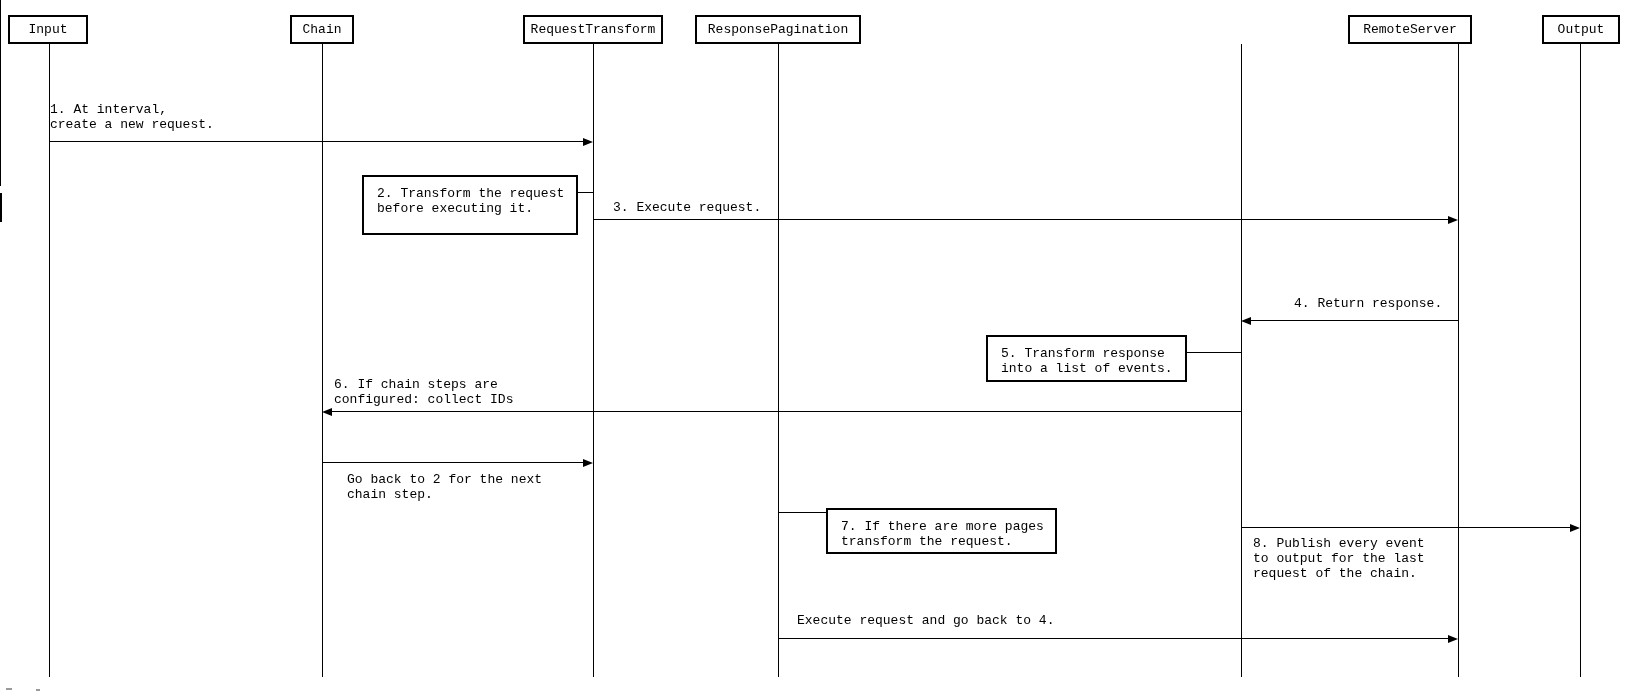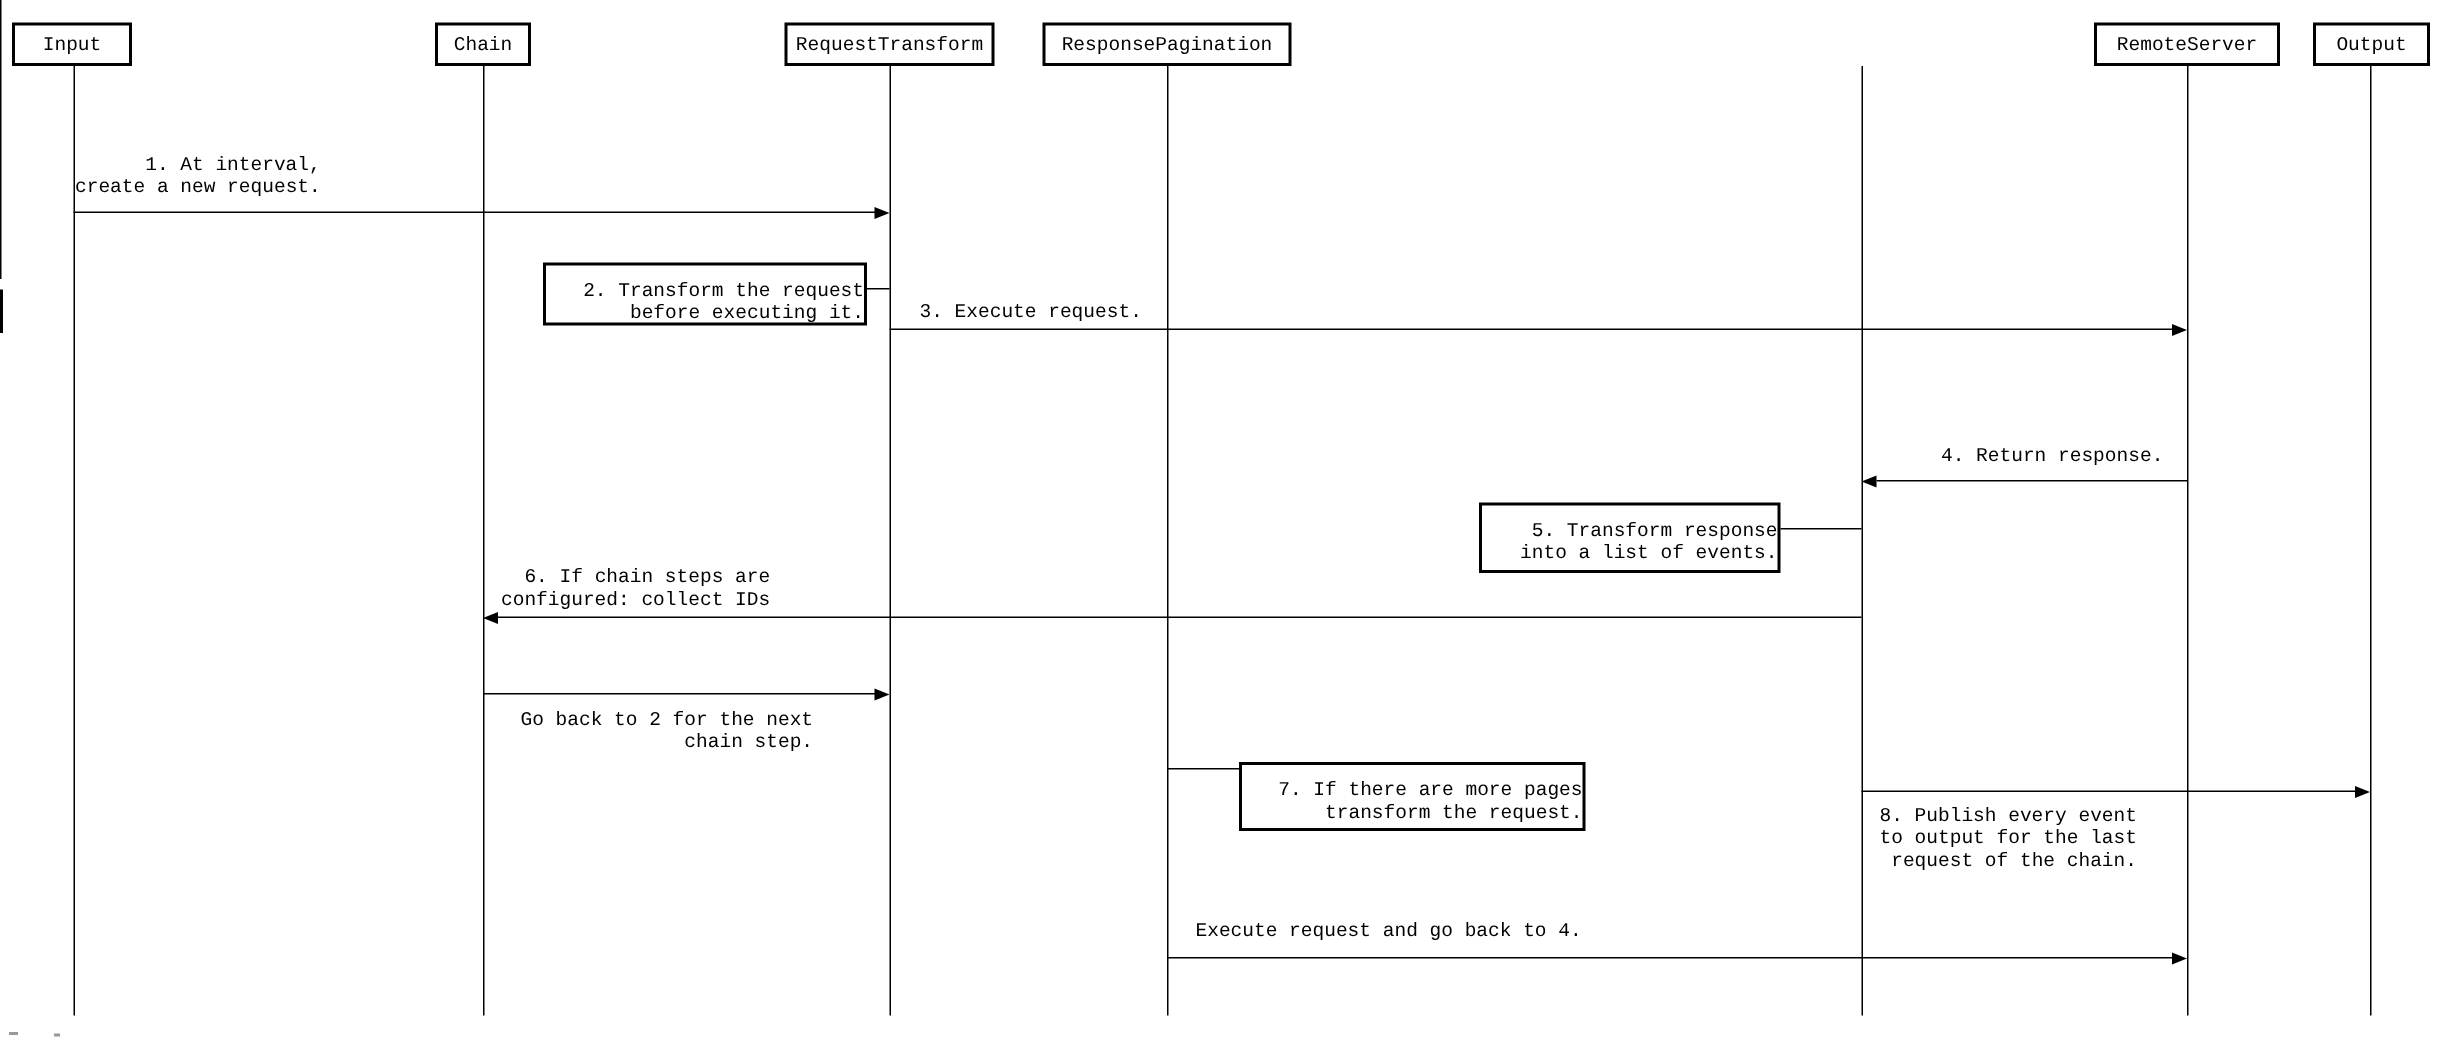--- a/index.html
+++ b/index.html
@@ -3,21 +3,20 @@
 <meta charset="utf-8">
 <style>
   html,body{margin:0;padding:0;background:#ffffff;}
   #canvas{
     position:relative;
     width:1631px;height:693px;
     background:#ffffff;
     overflow:hidden;
     font-family:"Liberation Mono","DejaVu Sans Mono",monospace;
     color:#000000;
-    text-align:right;
   }
   .actor{
     position:absolute;top:15px;height:29px;
     border:2px solid #000;background:#fff;
     box-sizing:border-box;
     display:flex;align-items:center;justify-content:center;
     font-size:13px;white-space:pre;
   }
   .lifeline{
     position:absolute;top:44px;height:633px;width:1px;background:#000;
@@ -57,41 +56,41 @@
   </div>
   <div class="actor" style="left:290px;width:64px;">
     <span>Chain</span>
   </div>
   <div class="actor" style="left:523px;width:140px;">
     <span>RequestTransform</span>
   </div>
   <div class="actor" style="left:695px;width:166px;">
     <span>ResponsePagination</span>
   </div>
-  <div class="actor" style="left:1396px;width:124px;">
+  <div class="actor" style="left:1348px;width:124px;">
     <span>RemoteServer</span>
   </div>
   <div class="actor" style="left:1542px;width:78px;">
     <span>Output</span>
   </div>
 
   <div class="lifeline" style="left:49px;"></div>
   <div class="lifeline" style="left:322px;"></div>
   <div class="lifeline" style="left:593px;"></div>
   <div class="lifeline" style="left:778px;"></div>
   <div class="lifeline" style="left:1241px;"></div>
   <div class="lifeline" style="left:1458px;"></div>
   <div class="lifeline" style="left:1580px;"></div>
 
   <div class="mlabel" style="left:50px;top:102px;">1. At interval,
 create a new request.</div>
   <div class="hline" style="left:49px;top:141px;width:535px;"></div>
   <div class="ah-r" style="left:583px;top:137.5px;"></div>
 
-  <div class="note" style="left:362px;top:175px;width:216px;height:42px;">2. Transform the request
+  <div class="note" style="left:362px;top:175px;width:216px;height:60px;">2. Transform the request
 before executing it.</div>
   <div class="hline" style="left:578px;top:192px;width:15px;"></div>
 
   <div class="mlabel" style="left:613px;top:200px;">3. Execute request.</div>
   <div class="hline" style="left:593px;top:219px;width:856px;"></div>
   <div class="ah-r" style="left:1448px;top:215.5px;"></div>
 
   <div class="mlabel" style="left:1278px;top:296px;margin-left:16px;">4. Return response.</div>
   <div class="hline" style="left:1251px;top:320px;width:207px;"></div>
   <div class="ah-l" style="left:1241px;top:316.5px;"></div>

